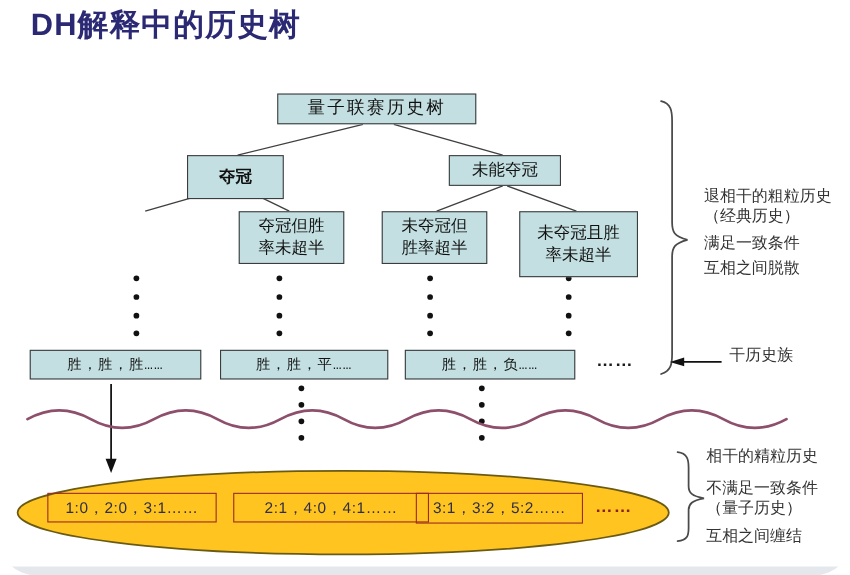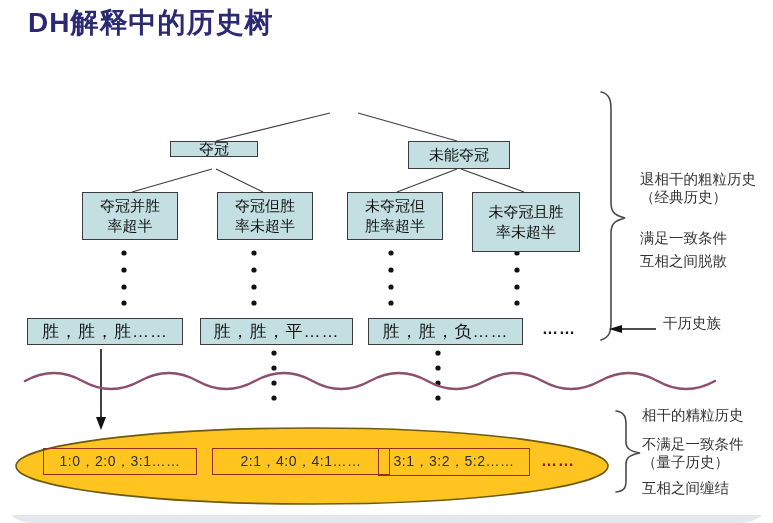--- a/index.html
+++ b/index.html
@@ -10,21 +10,21 @@
   html,body{margin:0;padding:0;}
   body{font-family:"Liberation Sans","DejaVu Sans",sans-serif;background:#fff;}
   .stage{position:relative;width:773px;height:523px;background:#ffffff;overflow:hidden;border-radius:32px;}
   .svg-layer{position:absolute;left:0;top:0;z-index:1;}
   .page-title{position:absolute;left:28px;top:4px;font-size:28px;font-weight:bold;
     color:var(--title);letter-spacing:1px;z-index:2;}
   .tree-box{position:absolute;background:var(--boxFill);border:1px solid var(--boxBorder);
     color:#111;display:flex;flex-direction:column;align-items:center;justify-content:center;
     text-align:center;font-size:15px;line-height:20px;z-index:2;box-sizing:border-box;}
   .root-box{font-size:16px;letter-spacing:2px;}
-  .leaf-box{letter-spacing:1px;font-size:17px;}
+  .leaf-box{letter-spacing:1px;font-size:13px;font-family:Liberation Mono, monospace;}
   .dots-label{position:absolute;font-weight:bold;color:#1a1a1a;font-size:16px;
     letter-spacing:1px;z-index:2;}
   .q-box{position:absolute;border:1.5px solid var(--redBorder);color:var(--redText);
     display:flex;align-items:center;justify-content:center;font-size:14px;z-index:2;
     box-sizing:border-box;background:transparent;letter-spacing:0.5px;}
   .q-ellipsis{position:absolute;color:var(--redEllipsis);font-weight:bold;font-size:16px;
     letter-spacing:1px;z-index:2;}
   .note{position:absolute;color:var(--textDark);font-size:14.5px;line-height:18px;z-index:2;}
   .note div{white-space:nowrap;}
   .bottom-strip{position:absolute;left:0;bottom:0;width:773px;height:8px;background:#e4e8ec;z-index:0;}
@@ -91,28 +91,25 @@
       <line x1="656" y1="329" x2="621" y2="329" style="stroke:#111;stroke-width:1.5;"></line>
       <polygon points="609,329 622,325 622,333" style="fill:#111;"></polygon>
     </g>
 
     <path d="M 616 411 C 625 412 626 418 626 425 L 626 442 C 626 448 629 451 640 453
          C 629 455 626 458 626 464 L 626 480 C 626 487 625 491 616 492" style="stroke:#4a4a4a;stroke-width:1.6;fill:none;stroke-linecap:round;"></path>
   </svg>
 
   <div class="page-title">DH解释中的历史树</div>
 
+  <div class="tree-box root-box" style="left:252px;top:85px;width:181px;height:28px;">量子联赛历史树</div>
 
-  <div class="tree-box" style="left:170px;top:141px;width:88px;height:16px;">夺冠</div>
+  <div class="tree-box" style="left:170px;top:141px;width:88px;height:40px;font-weight:bold;">夺冠</div>
   <div class="tree-box" style="left:408px;top:141px;width:102px;height:28px;">未能夺冠</div>
 
-  <div class="tree-box" style="left:82px;top:192px;width:96px;height:48px;">
-    <span>夺冠并胜</span>
-    <span>率超半</span>
-  </div>
   <div class="tree-box" style="left:217px;top:192px;width:96px;height:48px;">
     <span>夺冠但胜</span>
     <span>率未超半</span>
   </div>
   <div class="tree-box" style="left:347px;top:192px;width:96px;height:48px;">
     <span>未夺冠但</span>
     <span>胜率超半</span>
   </div>
   <div class="tree-box" style="left:472px;top:192px;width:108px;height:60px;">
     <span>未夺冠且胜</span>
@@ -125,21 +122,21 @@
   <div class="dots-label" style="left:542px;top:320px;">……</div>
 
   <div class="q-box" style="left:43px;top:448px;width:154px;height:27px;">1:0，2:0，3:1……</div>
   <div class="q-box" style="left:212px;top:448px;width:178px;height:27px;">2:1，4:0，4:1……</div>
   <div class="q-box" style="left:378px;top:448px;width:152px;height:28px;">3:1，3:2，5:2……</div>
   <div class="q-ellipsis" style="left:541px;top:452px;">……</div>
 
   <div class="note" style="left:640px;top:170px;width:130px;">
     <div>退相干的粗粒历史</div>
     <div>（经典历史）</div>
-    <div style="margin-top:23px;">满足一致条件</div>
+    <div style="margin-top:6px;">满足一致条件</div>
     <div style="margin-top:5px;">互相之间脱散</div>
   </div>
 
   <div class="note" style="left:663px;top:314px;width:110px;">
     <div>干历史族</div>
   </div>
 
   <div class="note" style="left:642px;top:406px;width:130px;">
     <div>相干的精粒历史</div>
     <div style="margin-top:11px;">不满足一致条件</div>

